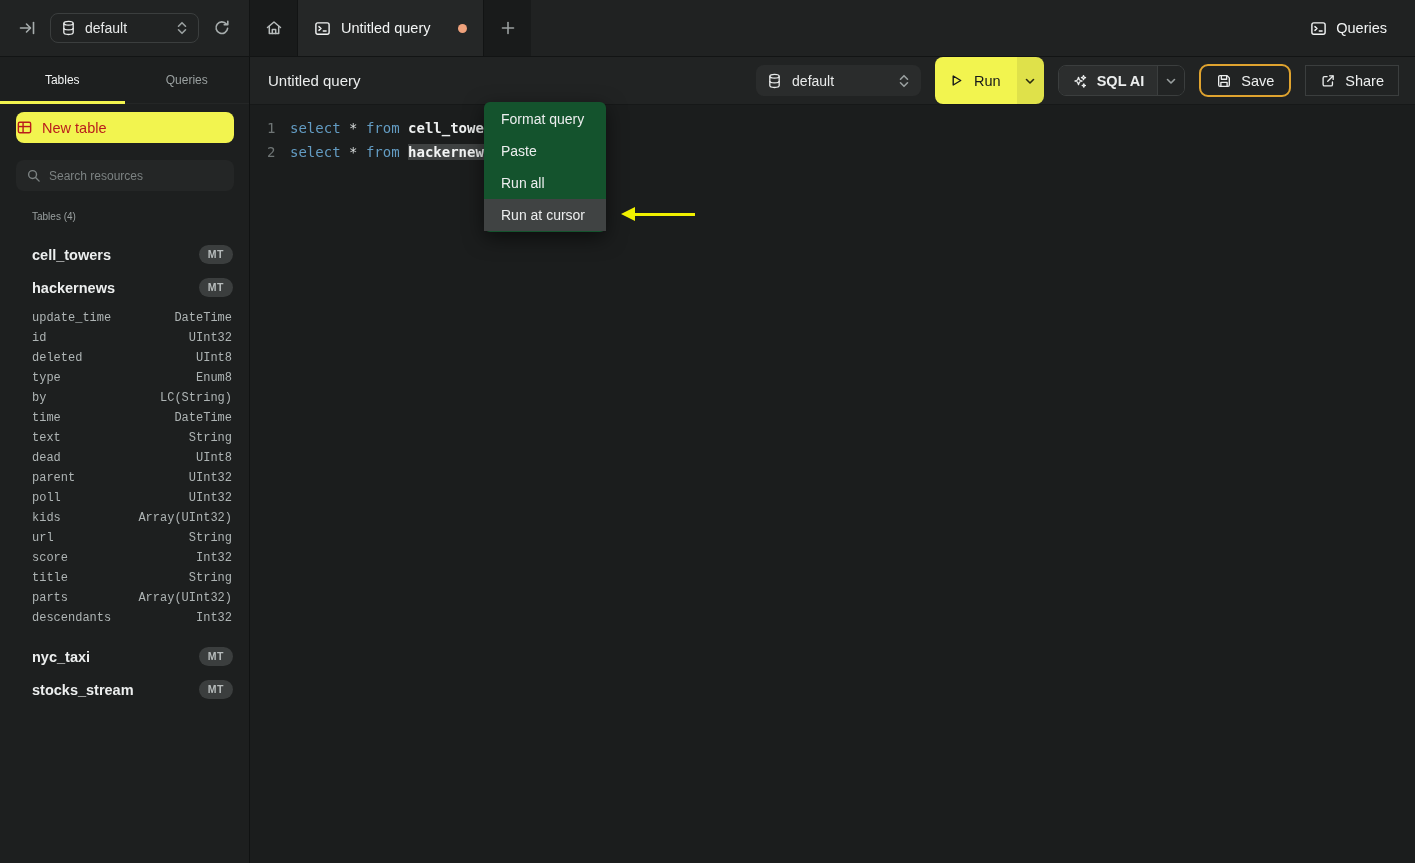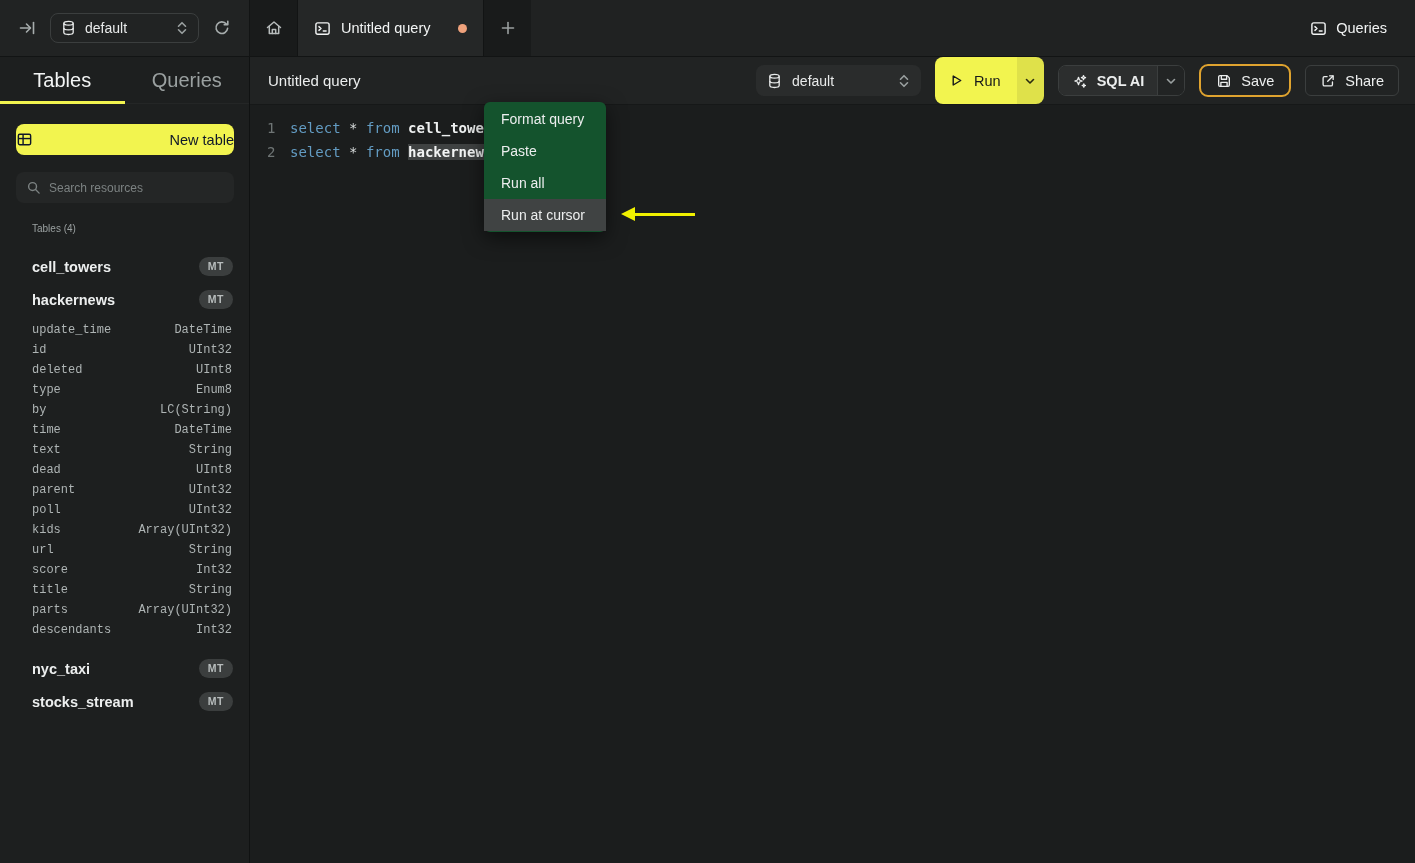--- a/index.html
+++ b/index.html
@@ -32,27 +32,27 @@
   .topbar-spacer { flex: 1; border-bottom: 1px solid #121414; }
   .topbar-right { display: flex; align-items: center; padding-right: 28px; border-bottom: 1px solid #121414; }
   .queries-btn { display: flex; align-items: center; gap: 9px; background: none; border: none; color: #f2f4f4; font-size: 14.5px; cursor: pointer; }
 
   
   .app-body { display: flex; height: 806px; }
 
   
   .sidebar { width: 250px; flex: 0 0 250px; background: #1d1f1f; border-right: 1px solid #101212; overflow: hidden; }
   .side-tabs { display: flex; height: 47px; border-bottom: 1px solid #242626; }
-  .side-tab { flex: 1; background: none; border: none; color: #9aa0a0; font-size: 20px; cursor: pointer; position: relative; text-align: center; }
+  .side-tab { flex: 1; background: none; border: none; color: #9aa0a0; font-size: 12px; cursor: pointer; position: relative; text-align: center; }
   .side-tab.active { color: #f2f4f4; }
   .side-tab.active::after { content: ""; position: absolute; left: 0; right: 0; bottom: -1px; height: 3px; background: #f2f44f; }
   .new-table-btn {
-    margin: 20px 16px 0; width: 218px; height: 31px; background: #f2f44f; color: #0f172a;
+    margin: 8px 16px 0; width: 218px; height: 31px; background: #f2f44f; color: #b91c1c;
     border: none; border-radius: 8px; font-size: 14.5px; font-family: "Liberation Sans", sans-serif;
-    display: flex; align-items: center; justify-content: space-between; gap: 9px; cursor: pointer;
+    display: flex; align-items: center; justify-content: flex-start; gap: 9px; cursor: pointer;
   }
   .search-box {
     margin: 17px 16px 0; width: 218px; height: 31px; background: #242626; border-radius: 8px;
     display: flex; align-items: center; gap: 8px; padding: 0 10px; color: #7c8282;
   }
   .search-box input {
     background: transparent; border: none; outline: none; color: #d8dcdc; font-size: 12px;
     font-family: "Liberation Sans", sans-serif; width: 160px;
   }
   .search-box input::placeholder { color: #7c8282; }
@@ -96,21 +96,21 @@
     color: #eceeee; border: none; font-size: 14.5px; font-family: "Liberation Sans", sans-serif; cursor: pointer; font-weight: bold;
   }
   .sqlai-chev { width: 27px; background: #222424; border: none; border-left: 1px solid #3b3e3e; color: #9aa0a0; display: flex; align-items: center; justify-content: center; cursor: pointer; }
   .save-btn {
     display: flex; align-items: center; gap: 9px; height: 33px; padding: 0 15px;
     background: transparent; border: 2px solid #dfa32f; border-radius: 9px; color: #eceeee;
     font-size: 14.5px; font-family: "Liberation Sans", sans-serif; cursor: pointer;
   }
   .share-btn {
     display: flex; align-items: center; gap: 9px; height: 31px; padding: 0 14px;
-    background: transparent; border: 1px solid #3b3e3e; border-radius: 6px; color: #eceeee;
+    background: transparent; border: 1px solid #3b3e3e; border-radius: 0; color: #eceeee;
     font-size: 14.5px; font-family: "Liberation Sans", sans-serif; cursor: pointer;
   }
 
   
   .editor { padding-top: 11px; font-family: "DejaVu Sans Mono", monospace; font-size: 14px; cursor: text; }
   .code-line { display: flex; height: 24px; line-height: 24px; padding-left: 17px; }
   .line-no { width: 14px; color: #6f7575; text-align: left; flex: 0 0 14px; }
   .line-code { margin-left: 9px; white-space: pre; }
   .tk-kw { color: #639cc3; }
   .tk-pl { color: #d8dcdc; }

